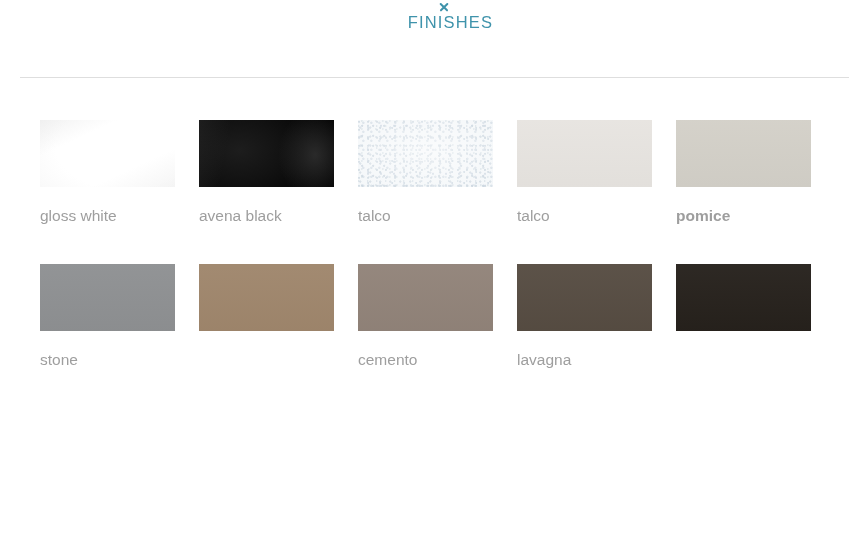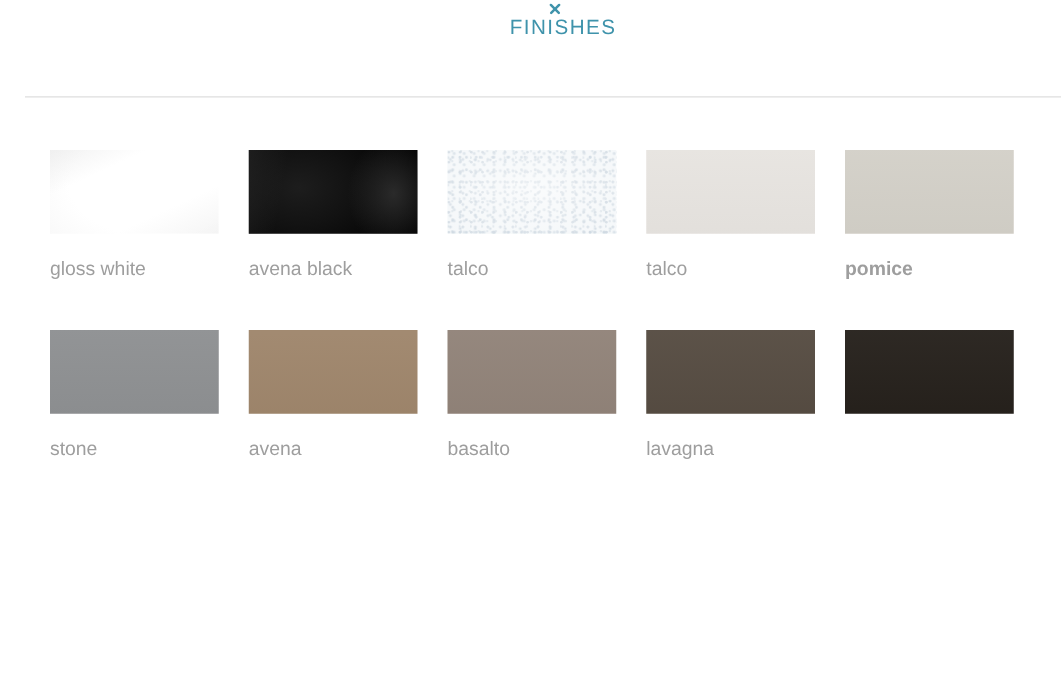--- a/index.html
+++ b/index.html
@@ -183,25 +183,24 @@
     <div class="swatch-cell">
       <div class="swatch-tile fx-flat" style="background-color: rgb(211, 208, 200);"></div>
       <div class="swatch-label">pomice</div>
     </div>
     <div class="swatch-cell">
       <div class="swatch-tile fx-flat" style="background-color: rgb(142, 144, 146);"></div>
       <div class="swatch-label">stone</div>
     </div>
     <div class="swatch-cell">
       <div class="swatch-tile fx-flat" style="background-color: rgb(159, 134, 108);"></div>
-      <div class="swatch-label">avena</div>
     </div>
     <div class="swatch-cell">
       <div class="swatch-tile fx-flat" style="background-color: rgb(145, 131, 121);"></div>
-      <div class="swatch-label">basalto</div>
+      <div class="swatch-label">cemento</div>
     </div>
     <div class="swatch-cell">
       <div class="swatch-tile fx-flat" style="background-color: rgb(86, 76, 66);"></div>
       <div class="swatch-label">lavagna</div>
     </div>
     <div class="swatch-cell">
       <div class="swatch-tile fx-flat" style="background-color: rgb(38, 33, 28);"></div>
     </div>
   </div>
 

